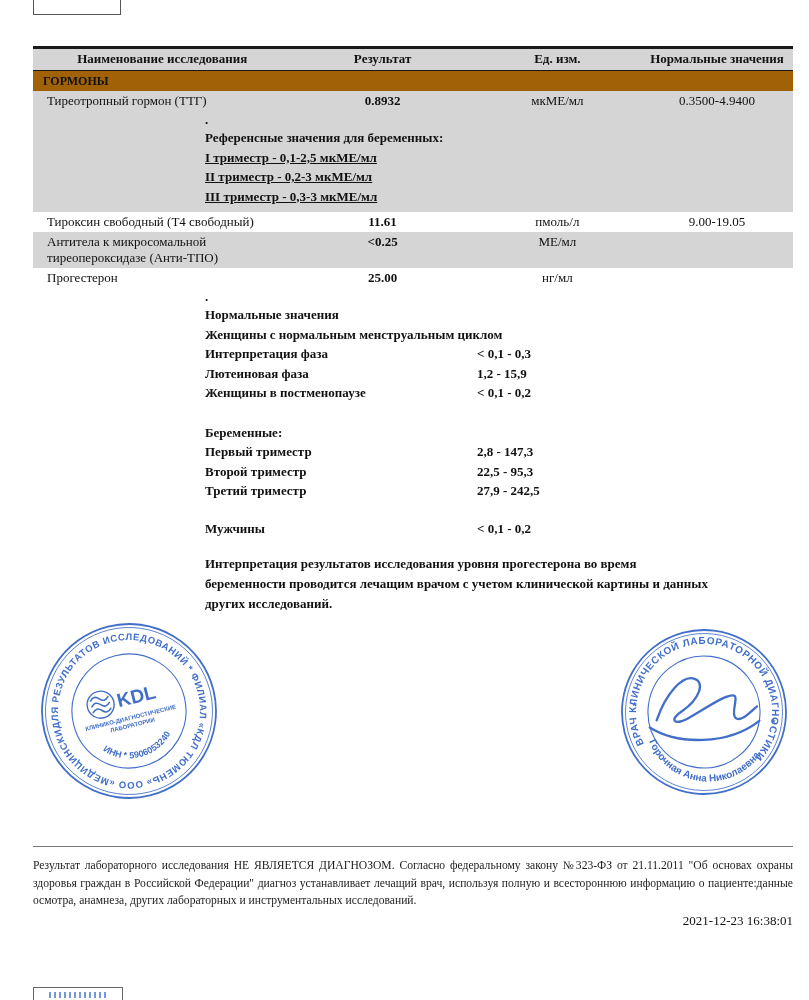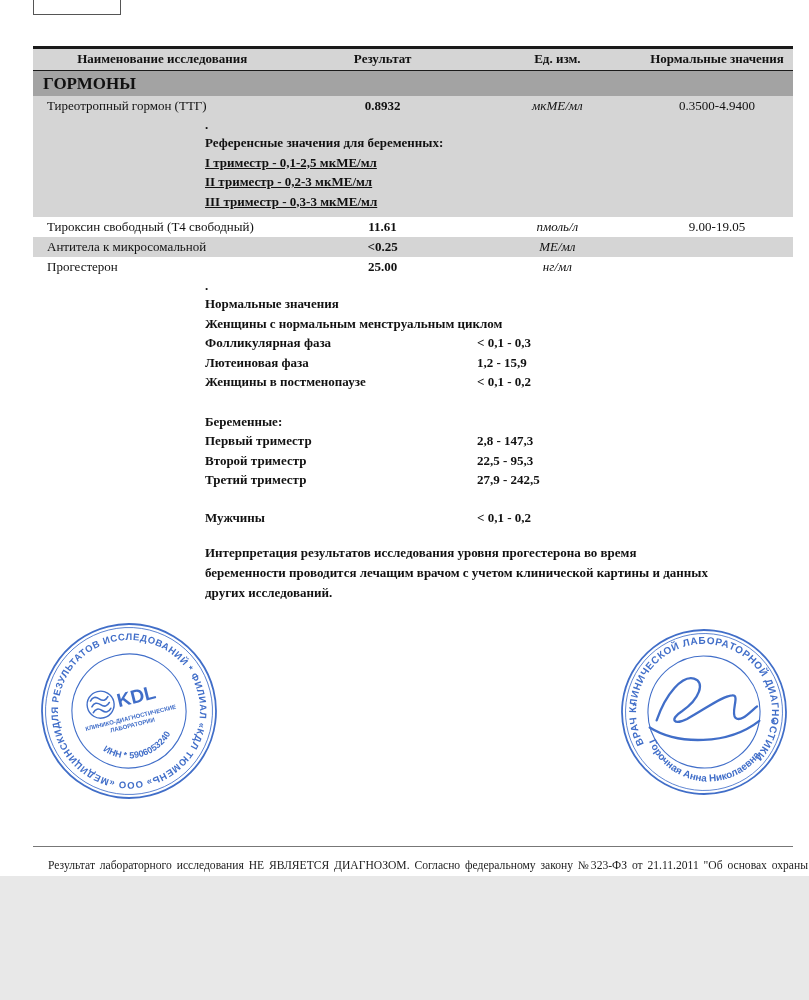--- a/index.html
+++ b/index.html
@@ -1,17 +1,17 @@
 <!DOCTYPE html>
 <html><head>
 <meta charset="utf-8">
 <style>
   html,body { margin:0; padding:0; background:#e8e8e8; }
   .page {
-    position:relative; width:809px; height:876px; margin:0 auto;
+    position:relative; width:809px; height:1000px; margin:0 auto;
     background:#ffffff; overflow:hidden;
     font-family:"Liberation Serif", serif; color:#111;
   }
 
   
   .corner-top {
     position:absolute; left:33px; top:-4px; width:86px; height:18px;
     border:1px solid #555; border-top:none; background:#fff;
   }
 
@@ -19,41 +19,41 @@
   .tbl { position:absolute; left:33px; top:46px; width:760px; font-size:13px; }
   .thead {
     display:grid; grid-template-columns:34% 24% 22% 20%;
     background:#d5d5d5; border-top:3px solid #1a1a1a; border-bottom:1.5px solid #1a1a1a;
     font-weight:bold; padding:2px 0 3px 0;
   }
   .thead > div { text-align:center; }
   .grid-row { display:grid; grid-template-columns:34% 24% 22% 20%; padding:2px 0; }
   .cell-name { padding-left:14px; }
   .cell-res  { text-align:center; font-weight:bold; }
-  .cell-unit { text-align:center;font-style:italic; }
+  .cell-unit { text-align:center; }
   .cell-norm { text-align:center; }
   .band { background:#d5d5d5; }
-  .section-row { font-weight:bold; font-size:17px; padding:3px 0 2px 10px; background:#a3a3a3; }
+  .section-row { font-weight:bold; font-size:12px; padding:3px 0 2px 10px; background:#a16207; }
   .comment { margin-left:172px; font-weight:bold; line-height:19.5px; }
   .comment .dot { line-height:17px; }
   .pad-b { padding-bottom:6px; }
   .ref-line { white-space:pre;text-decoration:underline; }
   .kv { display:grid; grid-template-columns:272px auto; } .sp18 { height:18px; } .sp20 { height:20px; }
   .interp { margin-left:172px; width:514px; font-weight:bold; line-height:20px; margin-top:16px; }
 
   
   .stamp-left  { position:absolute; left:38px;  top:620px; width:182px; height:182px; transform:rotate(-14deg); opacity:.9; }
   .stamp-right { position:absolute; left:618px; top:626px; width:172px; height:172px; transform:rotate(7deg);  opacity:.9; }
   .stamp-left svg, .stamp-right svg { width:100%; height:100%; }
   .stamp-text { font-family:"Liberation Sans", sans-serif; font-weight:bold; }
 
   
   .rule { position:absolute; left:33px; top:846px; width:760px; border-top:1px solid #777; }
   .disclaimer {
-    position:absolute; left:48px; top:857px; width:760px;
+    position:absolute; left:33px; top:857px; width:760px;
     font-size:11.6px; line-height:17.5px; text-align:justify; text-align-last:left; color:#1c1c1c;
   }
   .timestamp {
     position:absolute; left:33px; top:913px; width:760px;
     text-align:right; font-size:13px; color:#111;
   }
 
   
   .corner-bottom {
     position:absolute; left:33px; top:987px; width:88px; height:16px;
@@ -102,39 +102,40 @@
     <div class="grid-row">
       <div class="cell-name">Тироксин свободный (Т4 свободный)</div>
       <div class="cell-res">11.61</div>
       <div class="cell-unit">пмоль/л</div>
       <div class="cell-norm">9.00-19.05</div>
     </div>
 
     <div class="band grid-row">
       <div class="cell-name">
         <div>Антитела к микросомальной</div>
+        <div>тиреопероксидазе (Анти-ТПО)</div>
       </div>
       <div class="cell-res">&lt;0.25</div>
       <div class="cell-unit">МЕ/мл</div>
     </div>
 
     <div class="grid-row">
       <div class="cell-name">Прогестерон</div>
       <div class="cell-res">25.00</div>
       <div class="cell-unit">нг/мл</div>
       <div class="cell-norm"></div>
     </div>
 
     <div class="comment">
       <div class="dot">.</div>
       <div>Нормальные значения</div>
       <div>Женщины с нормальным менструальным циклом</div>
 
       <div class="kv">
-        <span>Фолликулярная фаза</span>
+        <span>Интерпретация фаза</span>
         <span>&lt; 0,1 - 0,3</span>
       </div>
       <div class="kv">
         <span>Лютеиновая фаза</span>
         <span>1,2 - 15,9</span>
       </div>
       <div class="kv">
         <span>Женщины в постменопаузе</span>
         <span>&lt; 0,1 - 0,2</span>
       </div>
@@ -217,18 +218,19 @@
       <text x="156" y="92" text-anchor="middle" class="stamp-text" fill="#2d5fc3" font-size="11">*</text>
       <g stroke="#2d5fc3" fill="none" stroke-width="2.3" stroke-linecap="round">
         <path d="M 40 100 C 46 72 60 52 72 54 C 84 56 80 74 64 88 C 52 98 58 103 70 95 C 88 82 102 68 112 66 C 120 64 112 84 118 88 C 124 92 132 80 138 74"></path>
         <path d="M 34 108 C 64 122 114 116 142 88"></path>
       </g>
     </svg>
   </div>
 
   <div class="rule"></div>
   <div class="disclaimer">Результат лабораторного исследования НЕ ЯВЛЯЕТСЯ ДИАГНОЗОМ. Согласно федеральному закону №323-ФЗ от 21.11.2011 "Об основах охраны здоровья граждан в Российской Федерации" диагноз устанавливает лечащий врач, используя полную и всестороннюю информацию о пациенте:данные осмотра, анамнеза, других лабораторных и инструментальных исследований.</div>
+  <div class="timestamp">2021-12-23 16:38:01</div>
 
   <div class="corner-bottom">
     <div class="blue-bits"></div>
   </div>
 
 </div>
 
 </body></html>

